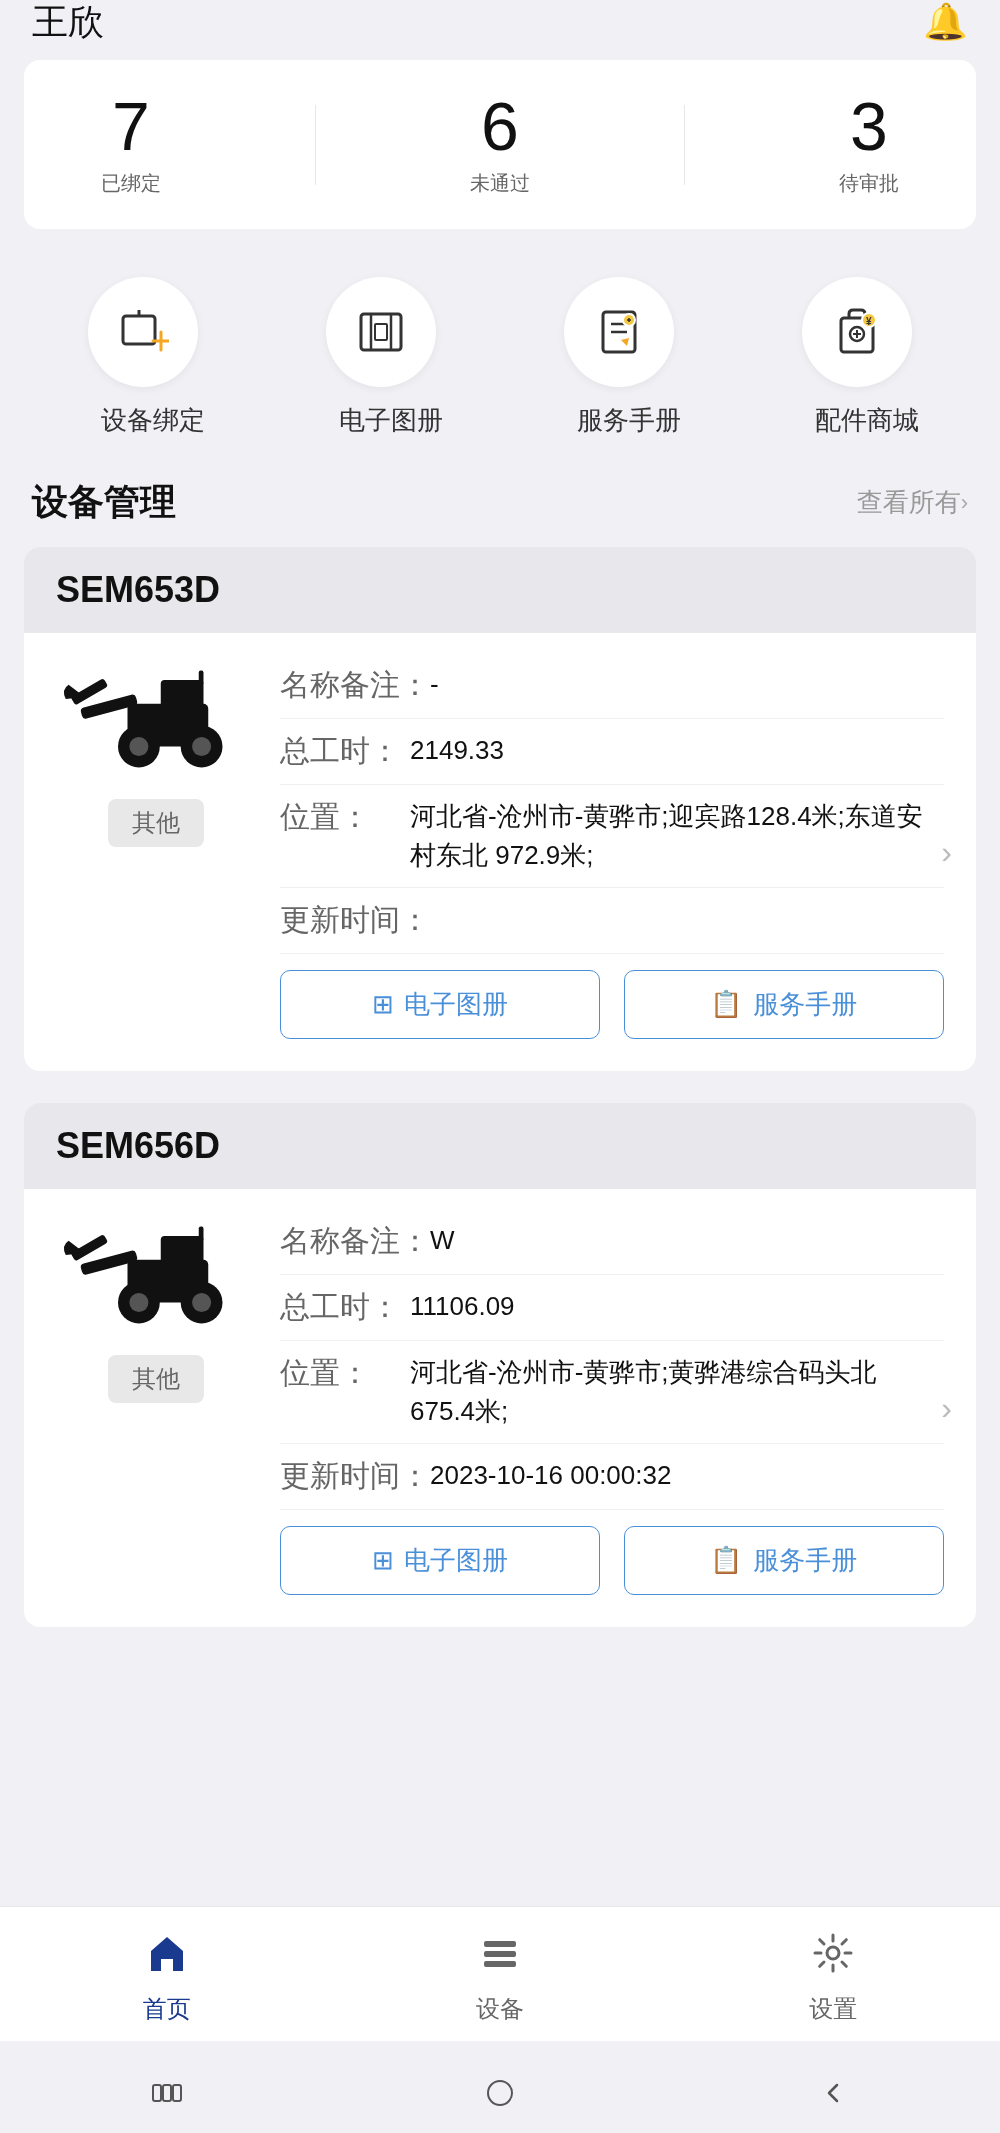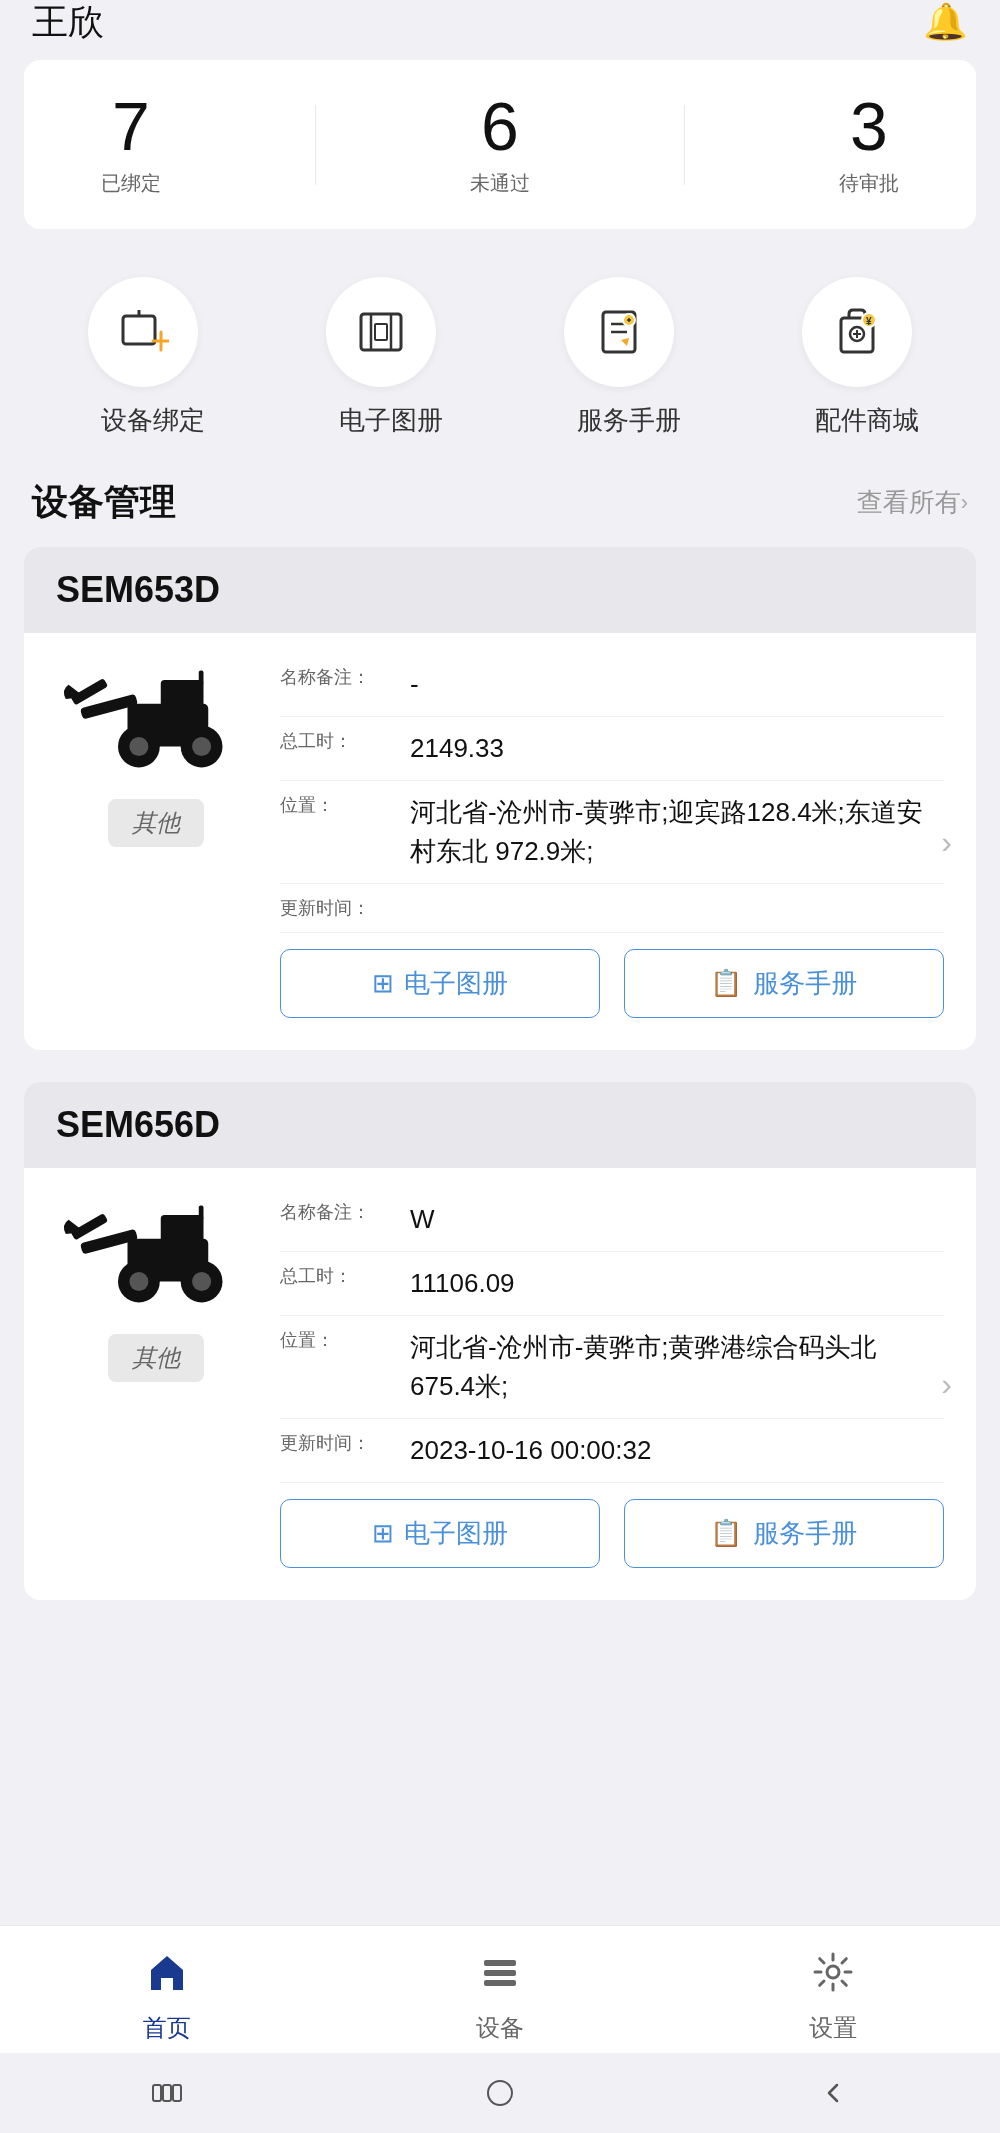--- a/index.html
+++ b/index.html
@@ -144,21 +144,20 @@
       display: flex;
       gap: 24px;
       position: relative;
     }
     .device-image-section {
       display: flex;
       flex-direction: column;
       align-items: center;
       gap: 16px;
       min-width: 200px;
-      font-style: italic;
     }
     .device-image {
       width: 200px;
       height: 130px;
       display: flex;
       align-items: center;
       justify-content: center;
     }
     .device-tag {
       background: #e8e8e8;
@@ -173,21 +172,21 @@
     .device-info-row {
       display: flex;
       align-items: flex-start;
       padding: 12px 0;
       border-bottom: 1px solid #f0f0f0;
     }
     .device-info-row:last-child {
       border-bottom: none;
     }
     .info-key {
-      font-size: 18px;
+      font-size: 30px;
       color: #666;
       min-width: 130px;
       flex-shrink: 0;
     }
     .info-val {
       font-size: 26px;
       color: #111;
       flex: 1;
       line-height: 1.5;
     }
@@ -221,21 +220,21 @@
       color: #4a90d9;
     }
     .device-action-icon {
       color: #4a90d9;
       font-size: 28px;
     }
 
     
     .bottom-nav {
       position: fixed;
-      bottom: 73px;
+      bottom: 92px;
       left: 0;
       width: 1000px;
       background: #fff;
       border-top: 1px solid #e8e8e8;
       display: flex;
       justify-content: space-around;
       padding: 24px 0 16px;
     }
     .nav-item {
       display: flex;

